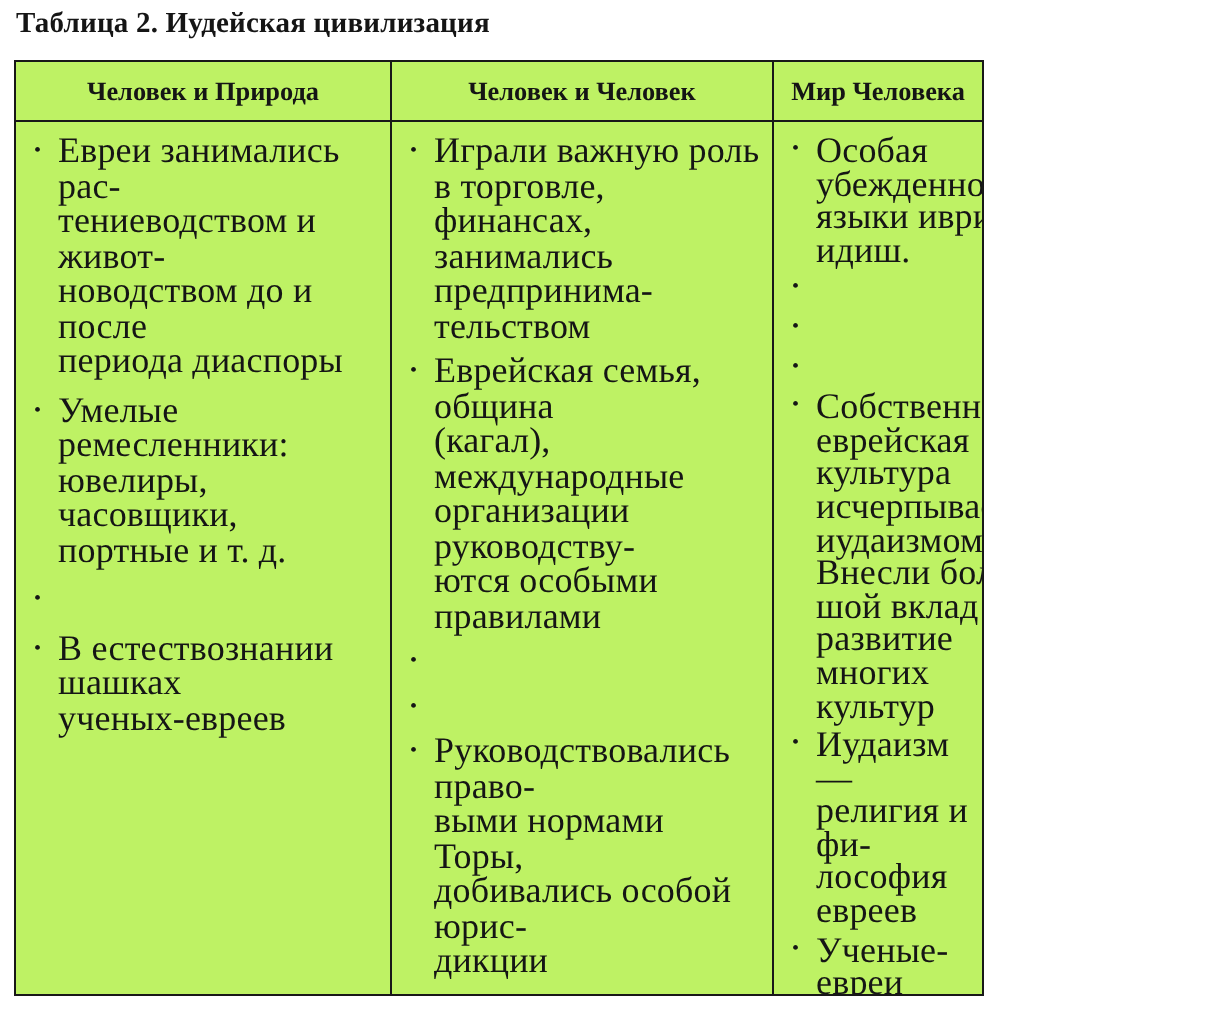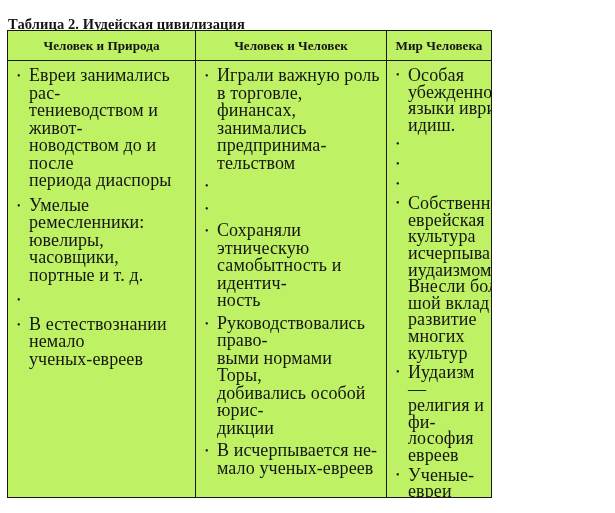--- a/index.html
+++ b/index.html
@@ -6,21 +6,21 @@
   html, body {
     width: 615px; height: 513px;
     background: #ffffff;
     font-family: "Liberation Serif", "DejaVu Serif", serif;
     color: #151515;
     overflow: hidden;
     position: relative;
   }
   .caption {
     position: absolute;
-    left: 8px; top: 16px;
+    left: 8px; top: 4px;
     font-size: 14.5px;
     font-weight: bold;
     letter-spacing: 0.1px;
   }
   .tbl {
     position: absolute;
     left: 7px; top: 30px;
     width: 485px; height: 468px;
     border: 1.6px solid #181818;
     display: flex;
@@ -99,44 +99,45 @@
         <span class="bullet">•</span>
         <span class="txt">Умелые ремесленники:
 ювелиры, часовщики,
 портные и т. д.</span>
       </div>
       <div class="item">
         <span class="bullet">•</span>
       </div>
       <div class="item">
         <span class="bullet">•</span>
-        <span class="txt">В естествознании немало
+        <span class="txt">В естествознании шашках
 ученых-евреев</span>
       </div>
     </div>
 
     <div class="body-cell col-human c2">
       <div class="item">
         <span class="bullet">•</span>
         <span class="txt">Играли важную роль
 в торговле, финансах,
 занимались предпринима-
 тельством</span>
       </div>
       <div class="item">
         <span class="bullet">•</span>
+        <span class="txt">Еврейская семья, община
+(кагал), международные
+организации руководству-
+ются особыми правилами</span>
       </div>
       <div class="item">
         <span class="bullet">•</span>
       </div>
       <div class="item">
         <span class="bullet">•</span>
-        <span class="txt">Сохраняли этническую
-самобытность и идентич-
-ность</span>
       </div>
       <div class="item">
         <span class="bullet">•</span>
         <span class="txt">Руководствовались право-
 выми нормами Торы,
 добивались особой юрис-
 дикции</span>
       </div>
       <div class="item">
         <span class="bullet">•</span>

